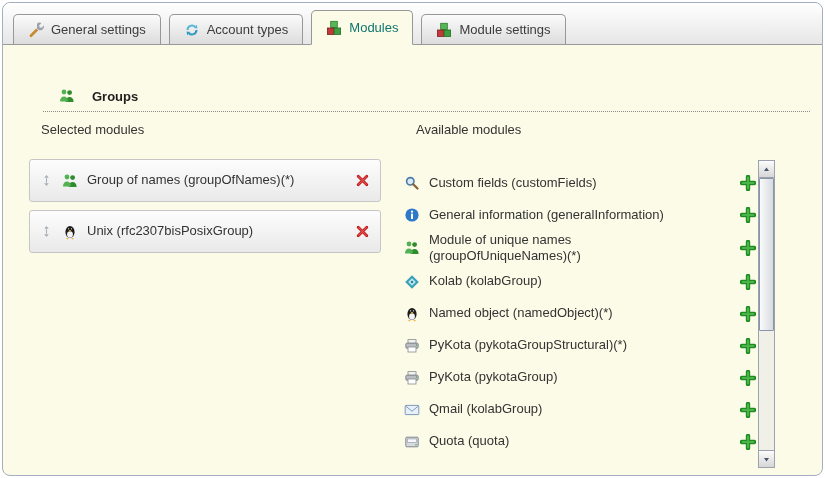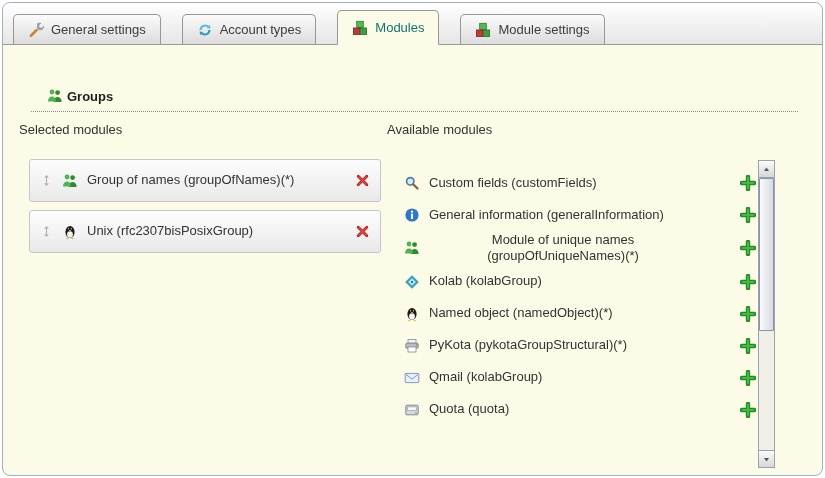--- a/index.html
+++ b/index.html
@@ -14,57 +14,57 @@
     box-sizing:border-box;border:1px solid #a3aec2;border-radius:8px;
     background:#fcfbe7;overflow:hidden;
   }
   
   .tabstrip{
     position:relative;height:41px;
     background:linear-gradient(#ffffff,#e6e6e6);
     border-bottom:1px solid #9a9a9a;
     border-radius:7px 7px 0 0;
   }
-  .tabs{position:absolute;left:10px;bottom:-1px;display:flex;align-items:flex-end;gap:21px;}
+  .tabs{position:absolute;left:10px;bottom:-1px;display:flex;align-items:flex-end;gap:8px;}
   .tab{
     box-sizing:border-box;display:flex;align-items:center;gap:7px;
     padding:0 14px;height:31px;
     background:linear-gradient(#fbfbfb,#dcdcdc);
     border:1px solid #979797;border-bottom:1px solid #9a9a9a;
     border-radius:5px 5px 0 0;
     font-size:13px;color:#3c3c3c;cursor:pointer;white-space:nowrap;
   }
   .tab.active{
     height:35px;background:#fcfbe7;border-bottom:1px solid #fcfbe7;color:#0f766e;
   }
   
   .section-head{
-    position:absolute;left:28px;top:85px;width:767px;
-    display:flex;align-items:center;gap:4px;
+    position:absolute;left:40px;top:85px;width:767px;
+    display:flex;align-items:center;gap:17px;
     padding:0 0 7px 16px;box-sizing:border-box;
     border-bottom:1px dotted #8a8a8a;
     font-size:13px;font-weight:bold;color:#1f1f1f;
   }
   .col-heading{position:absolute;font-size:13px;color:#333;}
-  .sel-heading{left:16px;top:119px;}
-  .av-heading{left:384px;top:119px;}
+  .sel-heading{left:38px;top:119px;}
+  .av-heading{left:413px;top:119px;}
   
   .selected-list{position:absolute;left:26px;top:156px;width:352px;}
   .sel-row{
     box-sizing:border-box;display:flex;align-items:center;gap:9px;
     height:43px;padding:0 10px;margin-bottom:8px;
     background:linear-gradient(#fdfdfd,#e9e9e9);
     border:1px solid #c6c6c6;border-radius:3px;
   }
   .mlabel{font-size:13px;color:#333;line-height:1.25;}
   .sel-row .del{margin-left:auto;cursor:pointer;display:flex;}
   .drag{cursor:grab;display:flex;}
   
   .avail-list{position:absolute;left:401px;top:164px;width:352px;}
-  .av-row{display:flex;align-items:center;gap:9px;min-height:30px;padding:1px 0;text-align:center;}
+  .av-row{display:flex;align-items:center;gap:9px;min-height:30px;padding:1px 0;}
   .av-row .mlabel{max-width:268px;}
   .av-row .add{margin-left:auto;cursor:pointer;display:flex;}
   
   .scrollbar{
     position:absolute;left:755px;top:157px;width:17px;height:308px;
     box-sizing:border-box;background:#f1f0e6;border:1px solid #9aa2ae;
   }
   .sb-btn{
     position:absolute;left:0;width:15px;height:16px;
     background:linear-gradient(#fcfcfc,#d6d6d6);
@@ -340,20 +340,33 @@
       <span class="mlabel">PyKota (pykotaGroupStructural)(*)</span>
       <span class="add">
           <svg class="s16">
             <use href="#ic-plus"></use>
           </svg>
         </span>
     </div>
     <div class="av-row">
       <span class="iwrap">
           <svg class="s16">
+            <use href="#ic-printer"></use>
+          </svg>
+        </span>
+      <span class="mlabel">PyKota (pykotaGroup)</span>
+      <span class="add">
+          <svg class="s16">
+            <use href="#ic-plus"></use>
+          </svg>
+        </span>
+    </div>
+    <div class="av-row">
+      <span class="iwrap">
+          <svg class="s16">
             <use href="#ic-mail"></use>
           </svg>
         </span>
       <span class="mlabel">Qmail (kolabGroup)</span>
       <span class="add">
           <svg class="s16">
             <use href="#ic-plus"></use>
           </svg>
         </span>
     </div>

